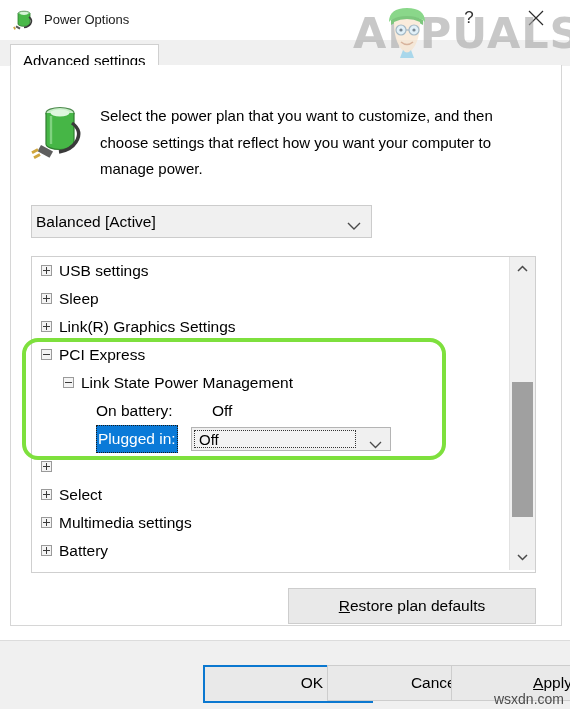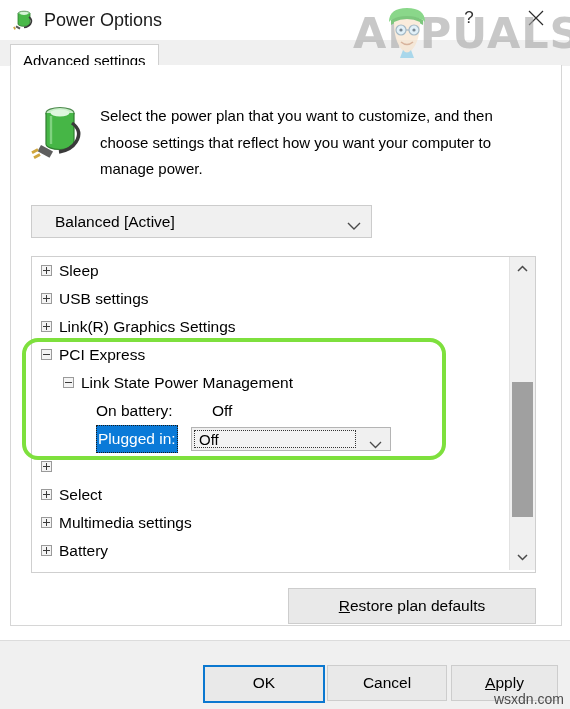--- a/index.html
+++ b/index.html
@@ -25,21 +25,21 @@
     background: #ffffff;
   }
   #title-icon {
     position: absolute;
     left: 12px; top: 8px;
     width: 24px; height: 24px;
   }
   #title-text {
     position: absolute;
     left: 44px; top: 8px;
-    font-size: 18px;
+    font-size: 13px;
     color: #1a1a1a;
     line-height: 24px;
     white-space: nowrap;
   }
   #help-button {
     position: absolute;
     left: 452px; top: 2px;
     width: 34px; height: 32px;
     line-height: 32px;
     text-align: center;
@@ -123,21 +123,21 @@
   
   #plan-combo {
     position: absolute;
     left: 31px; top: 205px;
     width: 339px; height: 31px;
     background: #f0f0f0;
     border: 1px solid #cccccc;
   }
   #plan-combo-text {
     position: absolute;
-    left: 23px; top: 0;
+    left: 4px; top: 0;
     line-height: 31px;
     font-size: 15.5px;
     color: #000;
     white-space: nowrap;
     text-align: center;
   }
   #plan-combo-arrow {
     position: absolute;
     right: 10px; top: 11px;
   }
@@ -295,20 +295,21 @@
   .footer-btn {
     position: absolute;
     top: 24px;
     height: 34px;
     background: #e9e9e9;
     border: 1px solid #cdcdcd;
     font-size: 15.5px;
     line-height: 34px;
     text-align: center;
     color: #000;
+    padding-left: 48px;
   }
   #btn-ok {
     left: 203px; width: 118px;
     border: 2px solid #0b78d0;
     line-height: 32px;
   }
   #btn-cancel { left: 327px; width: 118px; }
   #btn-apply  { left: 451px; width: 105px; }
 
   #watermark-wsxdn {
@@ -391,25 +392,25 @@
     <svg width="14" height="9" viewBox="0 0 14 9">
         <path d="M1 1 L7 7 L13 1" fill="none" stroke="#4a4a4a" stroke-width="1.4"></path>
       </svg>
   </span>
 </div>
 
 <div id="tree-listbox">
   <div id="tree-content">
       <div class="tree-row d0">
         <span class="expander plus"></span>
+        <span class="label">USB settings</span>
+      </div>
+      <div class="tree-row d0">
+        <span class="expander plus"></span>
         <span class="label">Sleep</span>
-      </div>
-      <div class="tree-row d0">
-        <span class="expander plus"></span>
-        <span class="label">USB settings</span>
       </div>
       <div class="tree-row d0">
         <span class="expander plus"></span>
         <span class="label">Link(R) Graphics Settings</span>
       </div>
       <div class="tree-row d0">
         <span class="expander"></span>
         <span class="label">PCI Express</span>
       </div>
       <div class="tree-row d1">

